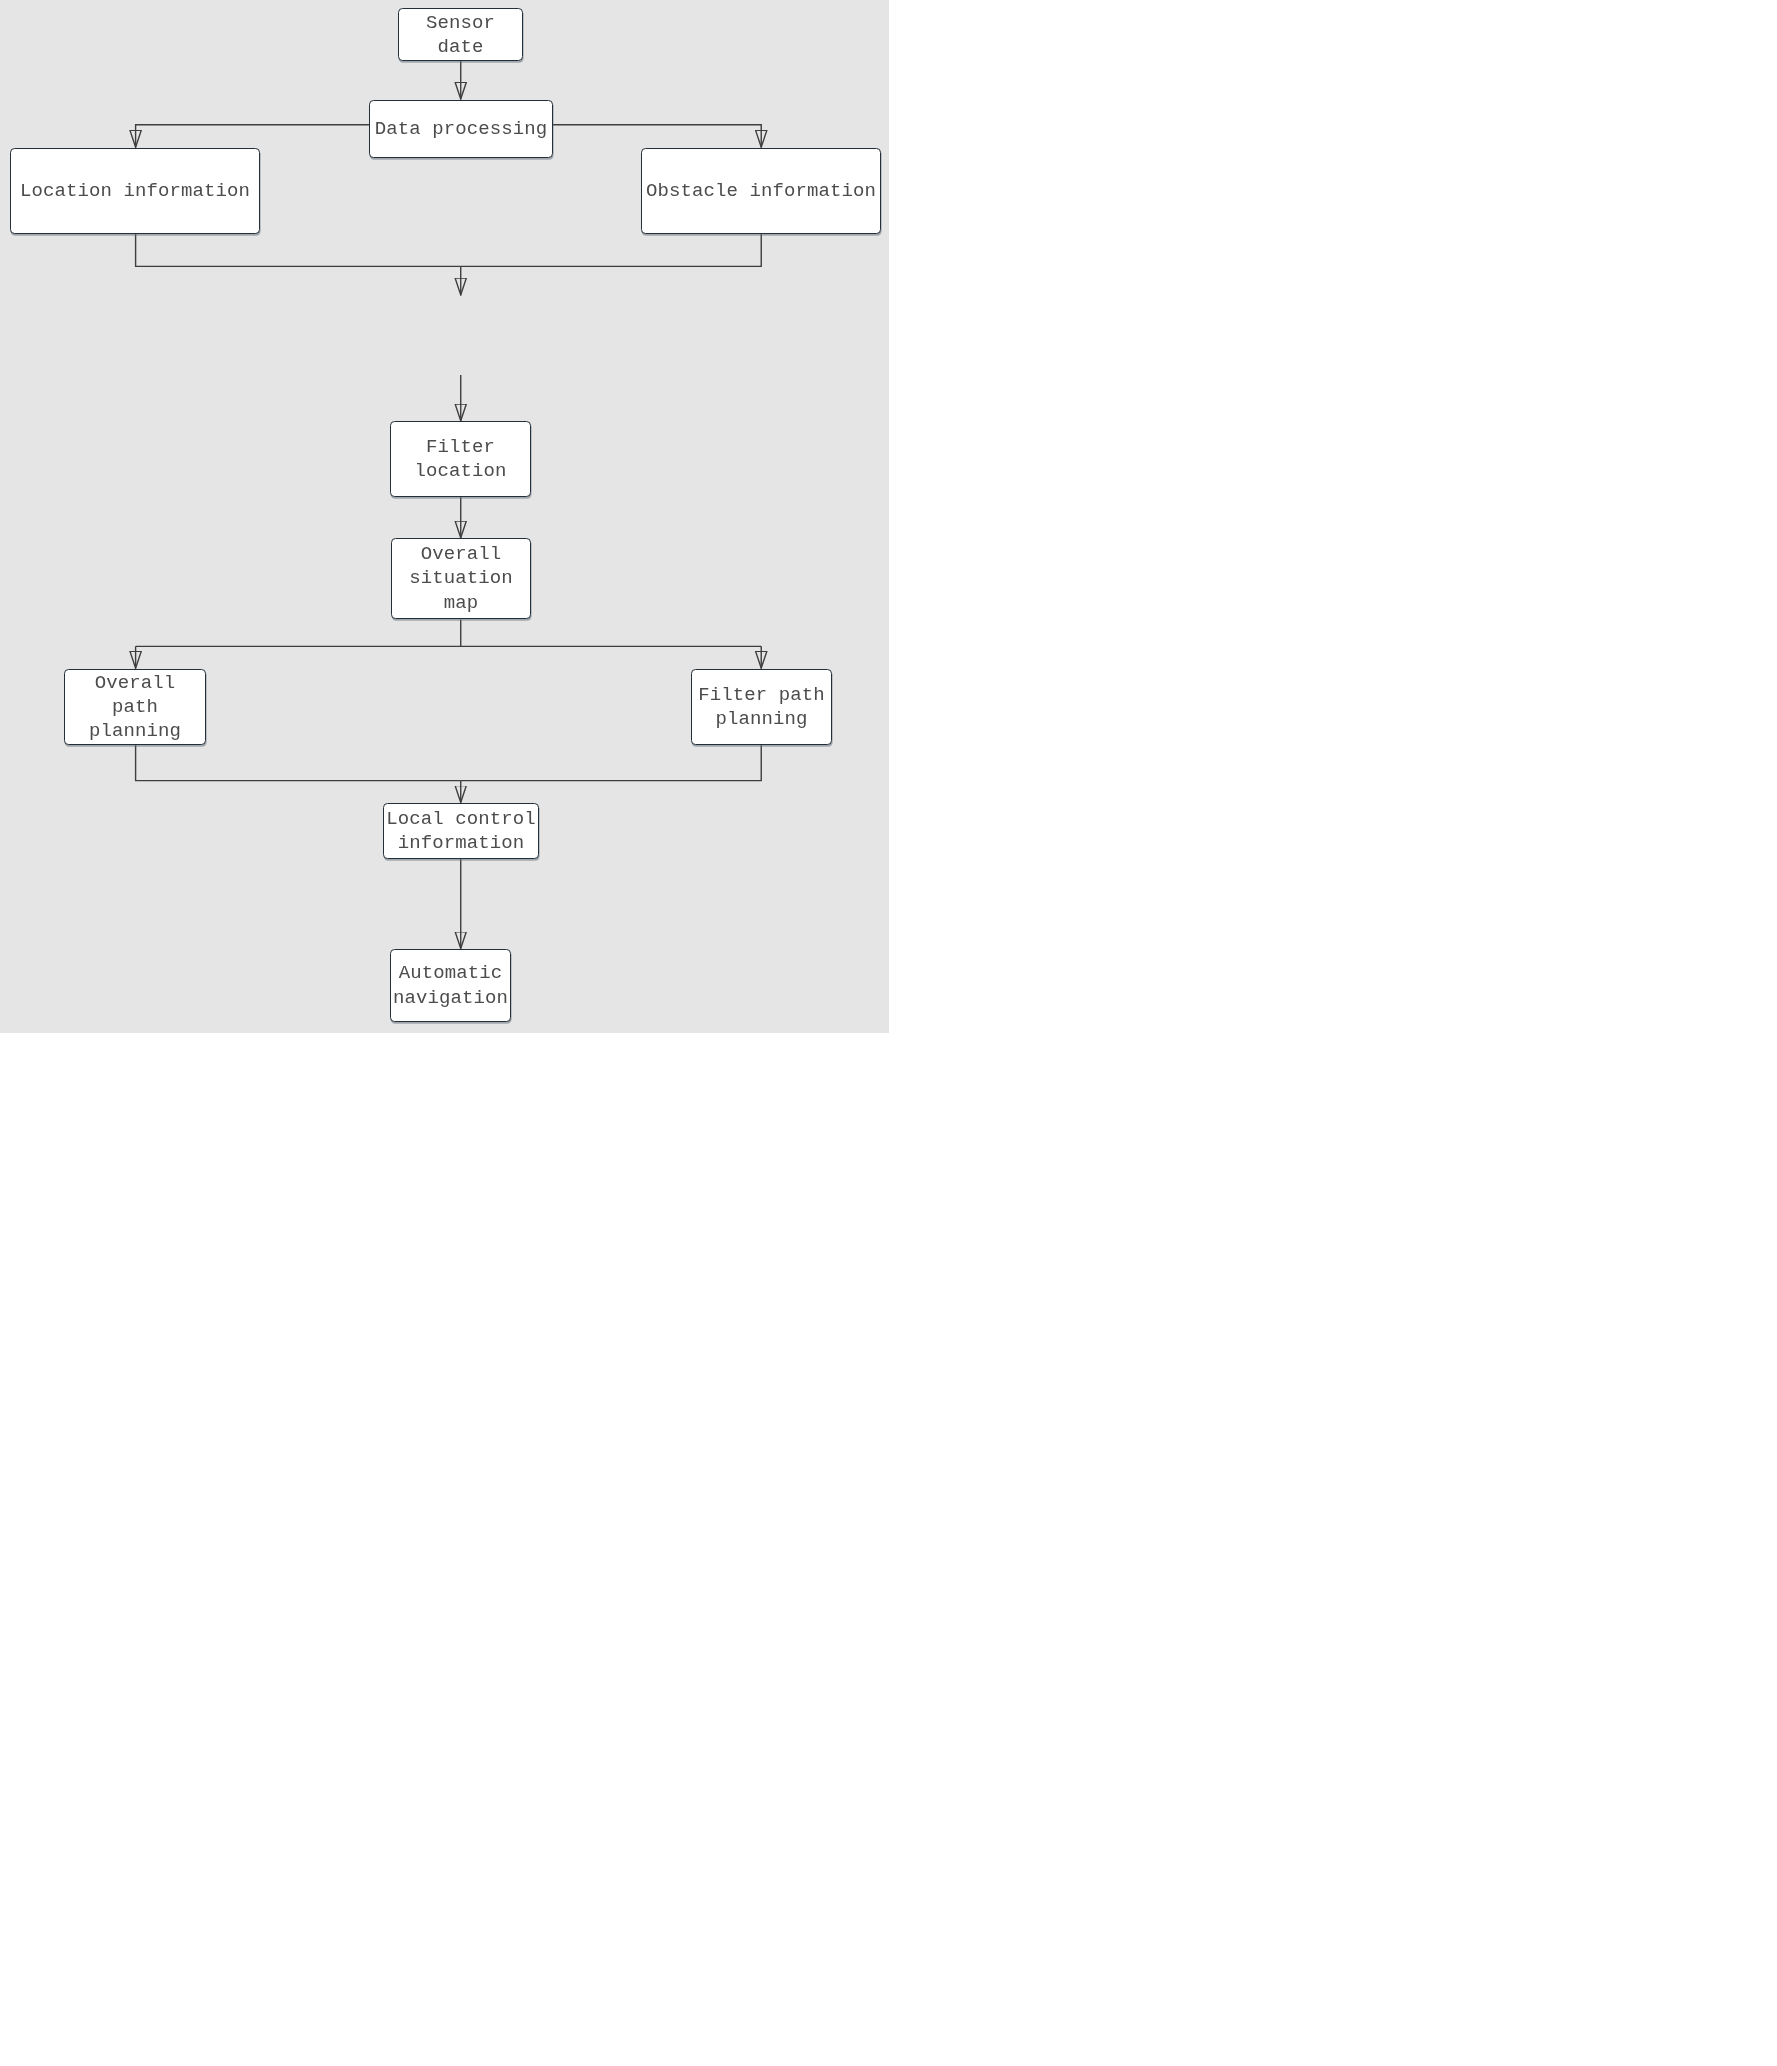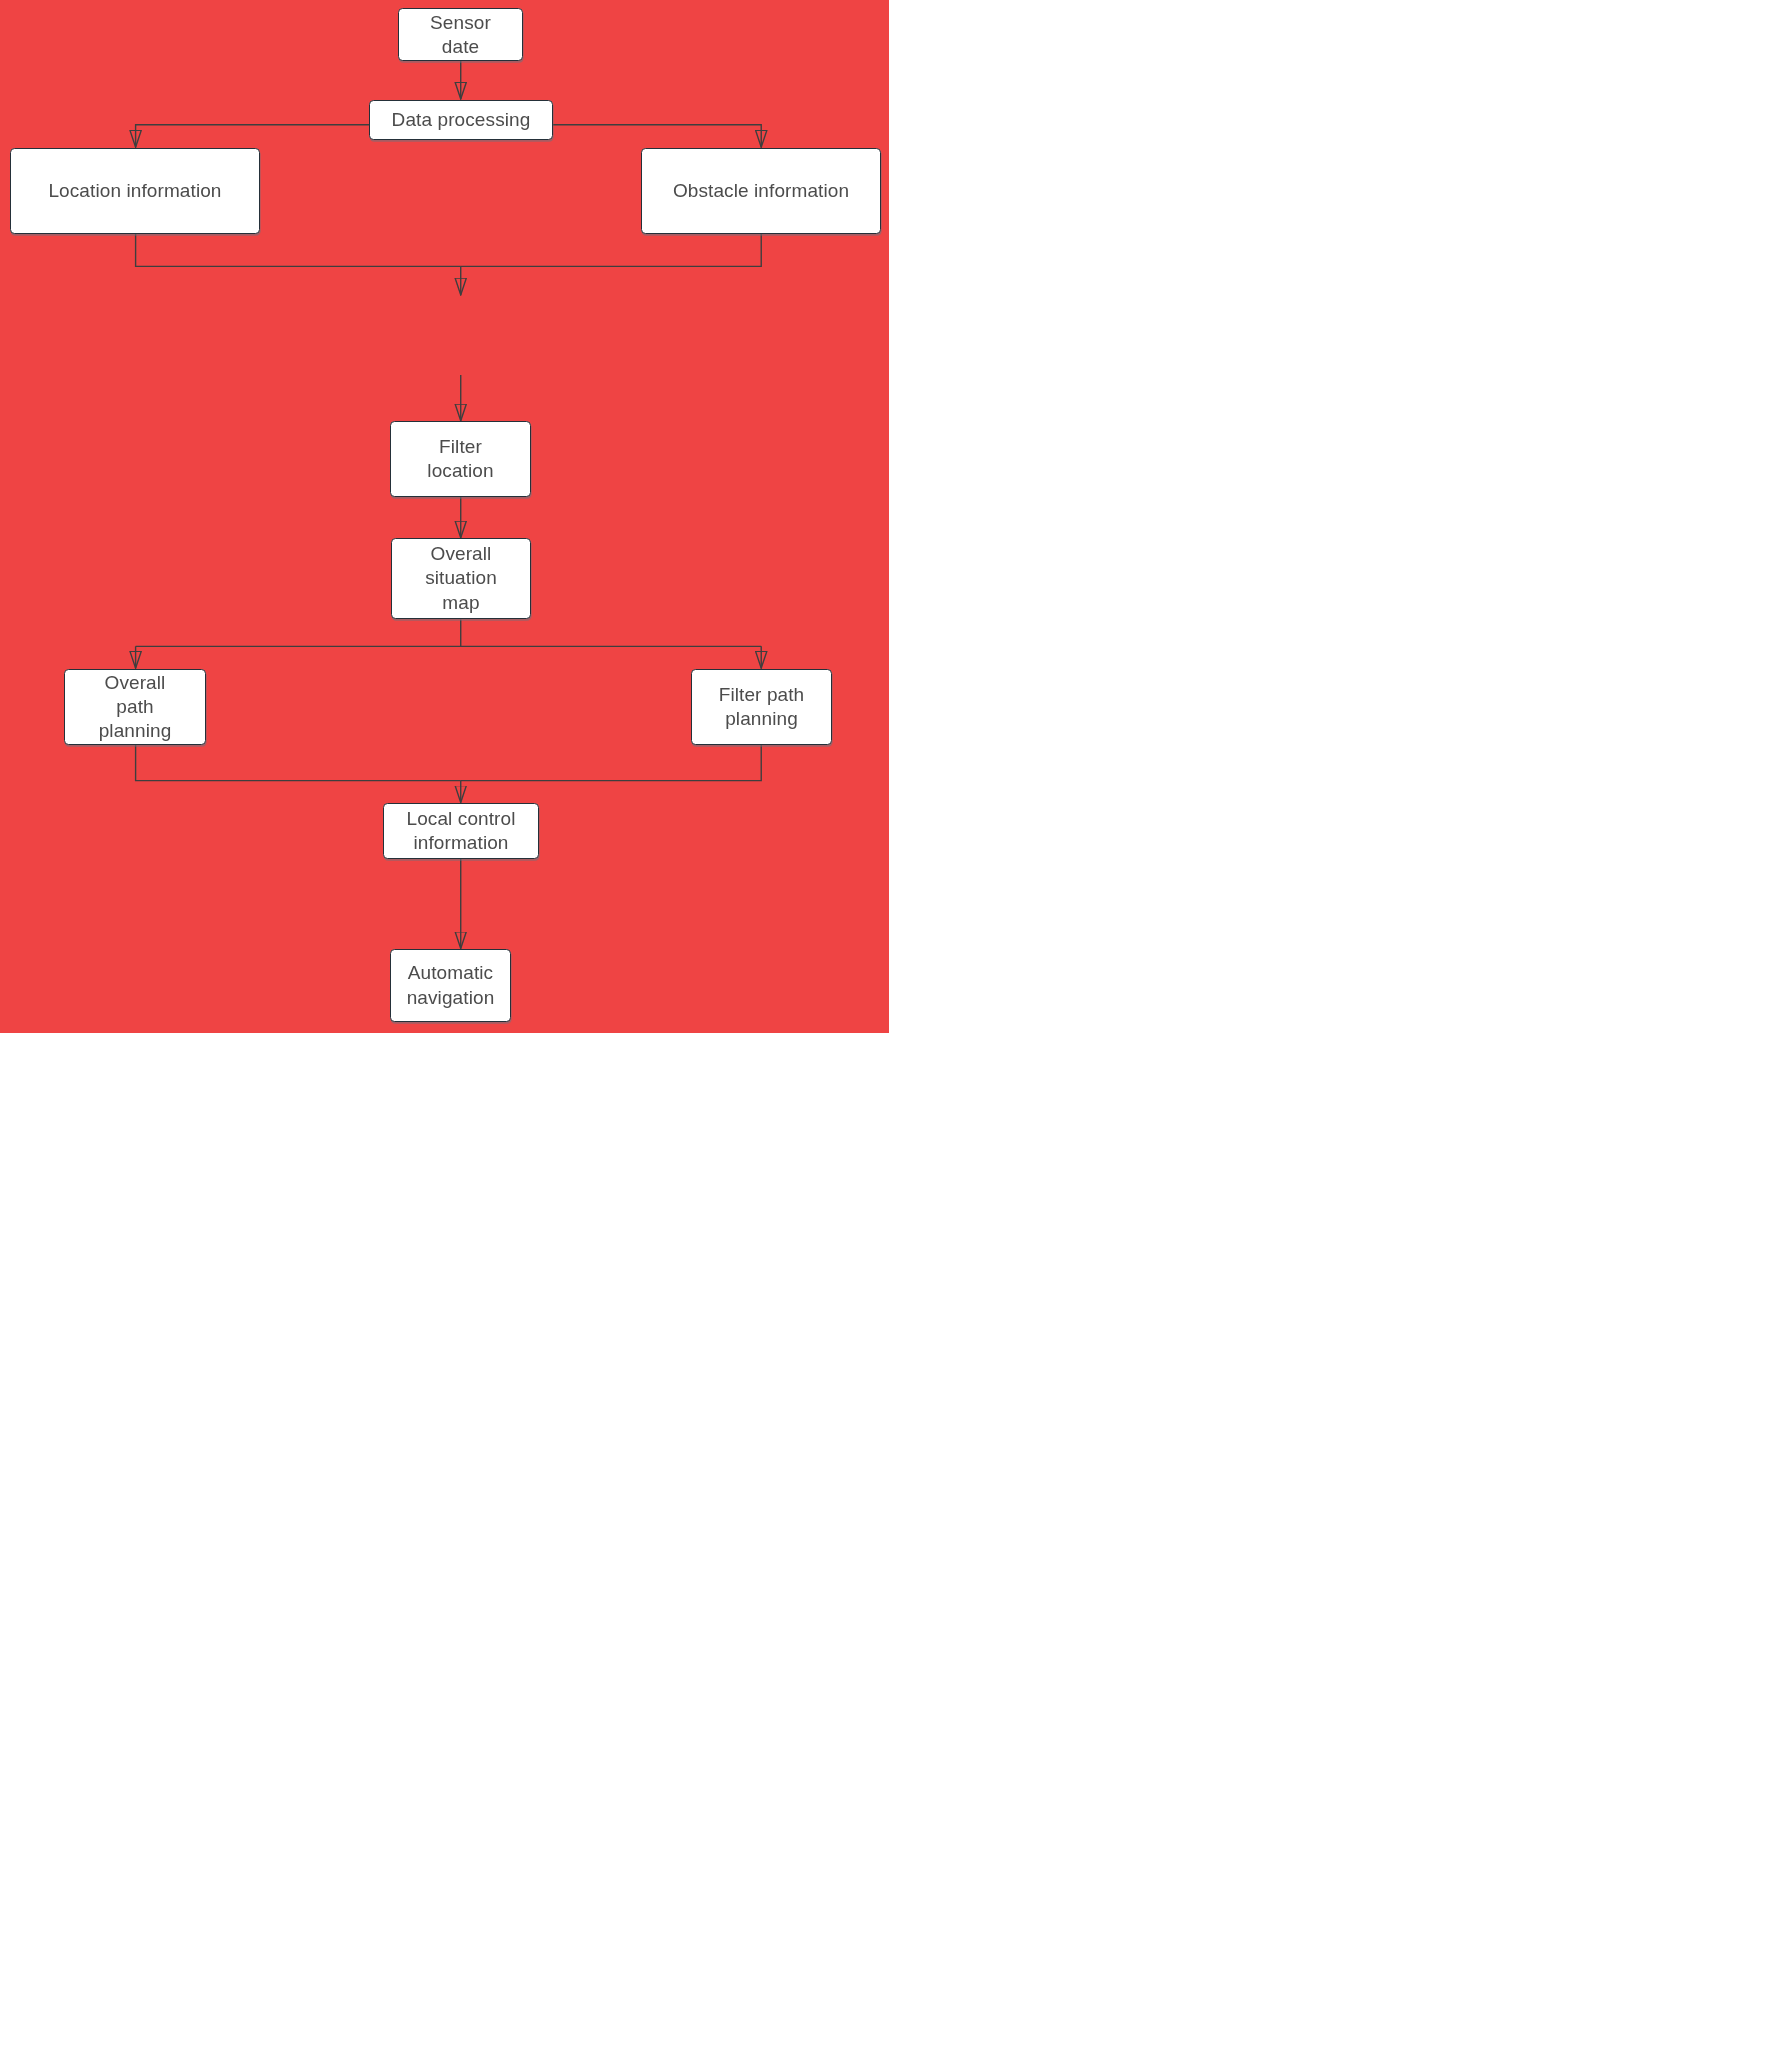--- a/index.html
+++ b/index.html
@@ -4,22 +4,22 @@
 <style>
   html, body {
     margin: 0;
     padding: 0;
     background: #ffffff;
   }
   .canvas {
     position: relative;
     width: 889px;
     height: 1033px;
-    background: #ef4444;
-    font-family: Liberation Sans, sans-serif;
+    background: #e5e5e5;
+    font-family: Liberation Mono, monospace;
     overflow: hidden;
   }
   .connectors {
     position: absolute;
     left: 0;
     top: 0;
     width: 889px;
     height: 1033px;
   }
   .connectors path {
@@ -41,21 +41,21 @@
   }
   .node .label {
     white-space: pre-line;
     font-size: 19px;
     line-height: 1.28;
     color: #4c4c4c;
     letter-spacing: 0.1px;
   }
   
   #n-sensor    { left: 398px;  top: 8.4px;   width: 125px; height: 53px;  }
-  #n-dataproc  { left: 369px;  top: 100px;  width: 184px; height: 40px;  }
+  #n-dataproc  { left: 369px;  top: 100px;  width: 184px; height: 58px;  }
   #n-location  { left: 10px;   top: 148px;  width: 250px; height: 86px; }
   #n-obstacle  { left: 641px; top: 148px;  width: 240px; height: 86px; }
   #n-matching  { left: 361px;  top: 295px;  width: 199px; height: 79px; }
   #n-filter    { left: 390px;  top: 421px;  width: 141px; height: 76px; }
   #n-situation { left: 391px;  top: 538px;  width: 140px; height: 81px; }
   #n-overpath  { left: 64px;  top: 669px; width: 142px; height: 76px; }
   #n-localpath { left: 691px; top: 669px; width: 141px; height: 76px; }
   #n-speed     { left: 383px;  top: 803px; width: 156px; height: 56px; }
   #n-autonav   { left: 390px;  top: 949px; width: 121px; height: 73px; }
 </style>

